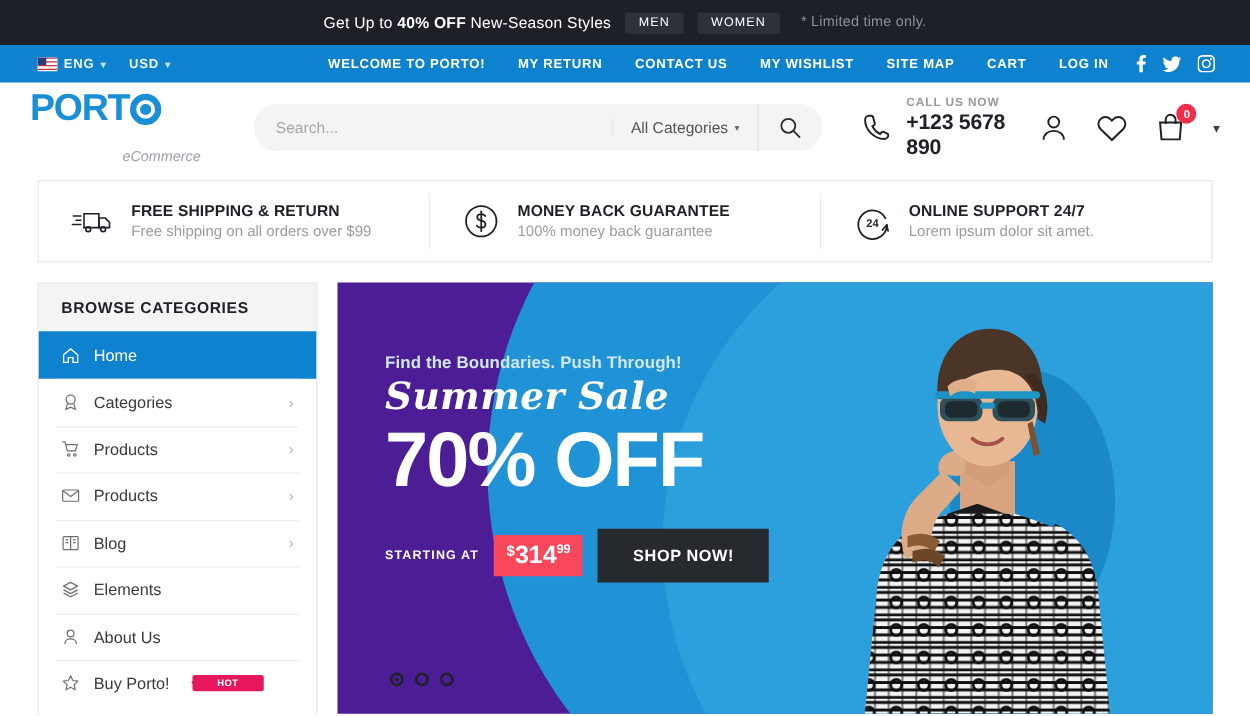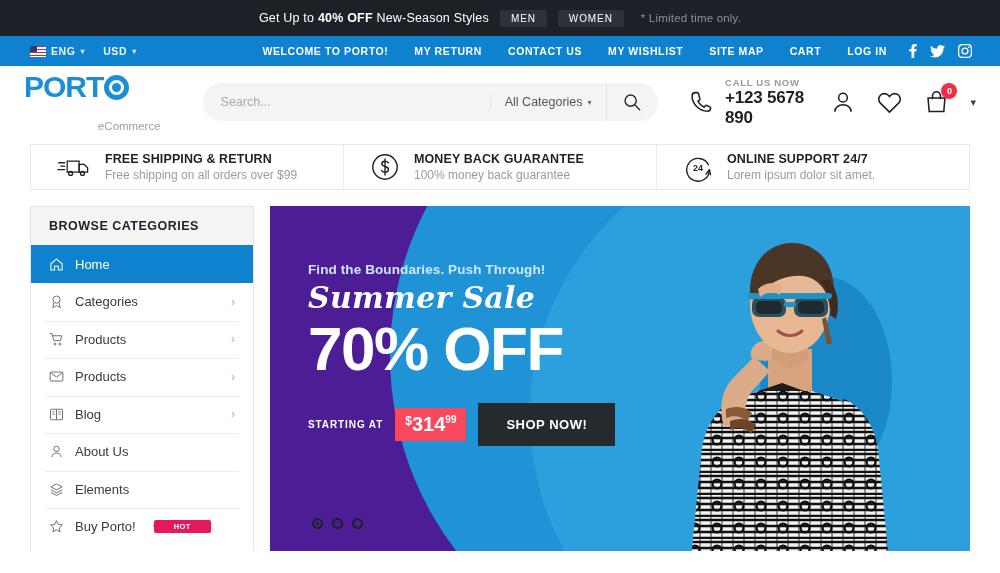--- a/index.html
+++ b/index.html
@@ -50,21 +50,21 @@
   .logo { width: 150px; }
   .logo-word {
     font-size: 30px; font-weight: 800; color: #1b8fd6; letter-spacing: -1px;
     line-height: 1; display: flex; align-items: center;
   }
   .logo-o {
     width: 25px; height: 25px; border: 5.5px solid #1b8fd6; border-radius: 50%;
     display: inline-flex; align-items: center; justify-content: center; margin-left: 1px;
   }
   .logo-o::after { content: ""; width: 9px; height: 9px; border-radius: 50%; background: #1b8fd6; }
-  .logo-sub { font-size: 11.5px; color: #9aa0a6; text-align: right; margin-top: 18px; padding-right: 6px; }
+  .logo-sub { font-size: 11.5px; color: #9aa0a6; text-align: right; margin-top: 18px; padding-right: 6px; font-style: italic; }
 
   .search-wrap {
     flex: 0 0 455px; height: 38px; background: #f4f4f4; border-radius: 19px;
     display: flex; align-items: center; margin-left: 36px;
   }
   .search-input {
     flex: 1; border: 0; background: transparent; outline: none;
     font-size: 12.5px; color: #666; padding: 0 18px;
     font-family: "Liberation Sans", sans-serif;
   }
@@ -86,21 +86,21 @@
   .head-icons .ic { cursor: pointer; display: flex; align-items: center; }
   .cart-ic { position: relative; }
   .cart-badge {
     position: absolute; top: -6px; right: -7px; background: #ef2e4a; color: #fff;
     font-size: 9px; font-weight: 700; width: 16px; height: 16px; border-radius: 50%;
     display: flex; align-items: center; justify-content: center;
   }
 
   
   .features {
-    margin: 6px 30px 0; border: 1px solid #e8e8e8; height: 46px;
+    margin: 6px 30px 0; border: 1px solid #e8e8e8; height: 66px;
     display: flex; align-items: center;
   }
   .feat { flex: 1; display: flex; align-items: center; gap: 14px; padding: 0 26px; height: 44px; }
   .feat + .feat { border-left: 1px solid #ececec; }
   .feat .ttl { font-size: 12.5px; font-weight: 700; color: #1d2127; letter-spacing: .1px; }
   .feat .sub { font-size: 12px; color: #9b9b9b; margin-top: 2px; }
 
   
   .main { display: flex; padding: 16px 30px 0; gap: 16px; }
 
@@ -376,34 +376,34 @@
           <line x1="4.5" y1="6.5" x2="7.5" y2="6.5"></line>
           <line x1="4.5" y1="9.5" x2="7.5" y2="9.5"></line>
           <line x1="12.5" y1="6.5" x2="15.5" y2="6.5"></line>
           <line x1="12.5" y1="9.5" x2="15.5" y2="9.5"></line>
         </svg>
       <span>Blog</span>
       <span class="arrow">›</span>
     </div>
 
     <div class="sb-item">
-      <svg width="15" height="15" viewBox="0 0 20 20" fill="none" stroke="#6f6f6f" stroke-width="1.3">
-          <circle cx="10" cy="6.5" r="3.6"></circle>
-          <path d="M3.8 17.5c0-3.4 2.8-5.4 6.2-5.4s6.2 2 6.2 5.4"></path>
-        </svg>
-      <span>About Us</span>
-    </div>
-
-    <div class="sb-item">
       <svg width="15" height="15" viewBox="0 0 20 20" fill="none" stroke="#6f6f6f" stroke-width="1.3" stroke-linejoin="round">
           <path d="m10 2.5 7.5 4-7.5 4-7.5-4z"></path>
           <path d="m2.5 10.5 7.5 4 7.5-4"></path>
           <path d="m2.5 14 7.5 3.8 7.5-3.8"></path>
         </svg>
       <span>Elements</span>
+    </div>
+
+    <div class="sb-item">
+      <svg width="15" height="15" viewBox="0 0 20 20" fill="none" stroke="#6f6f6f" stroke-width="1.3">
+          <circle cx="10" cy="6.5" r="3.6"></circle>
+          <path d="M3.8 17.5c0-3.4 2.8-5.4 6.2-5.4s6.2 2 6.2 5.4"></path>
+        </svg>
+      <span>About Us</span>
     </div>
 
     <div class="sb-item">
       <svg width="15" height="15" viewBox="0 0 20 20" fill="none" stroke="#6f6f6f" stroke-width="1.3" stroke-linejoin="round">
           <path d="m10 2.2 2.4 5 5.4.7-4 3.7 1 5.4L10 14.4 5.2 17l1-5.4-4-3.7 5.4-.7z"></path>
         </svg>
       <span>Buy Porto!</span>
       <span class="hot">HOT</span>
     </div>
   </div>

